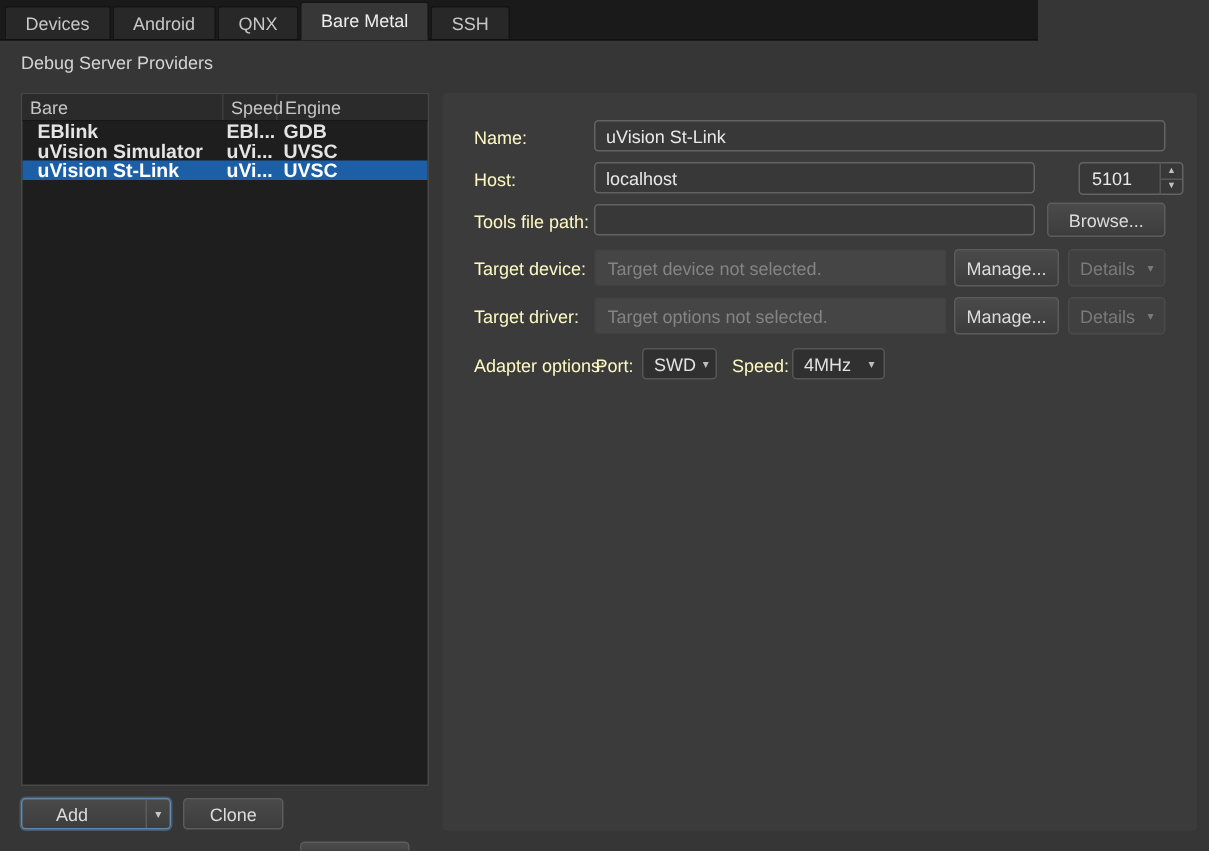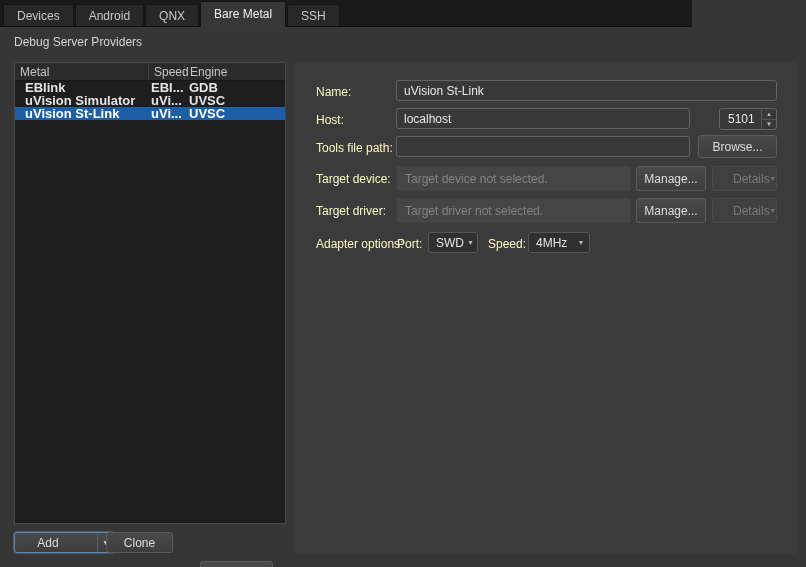--- a/index.html
+++ b/index.html
@@ -44,41 +44,41 @@
   .btn { display:flex; align-items:center; justify-content:center;
          background:linear-gradient(#4a4a4a,#3d3d3d); border:1px solid #5c5c5c;
          border-radius:3px; color:#dcdcdc; font-size:12px; cursor:default; }
   .btn-row-add { position:absolute; left:14px; top:532px; width:100px; height:21px;
                  padding:0; }
   .btn-row-add.focused { border-color:#5f87ad; box-shadow:0 0 0 1px rgba(95,135,173,.45);gap:16px; }
   .btn-row-add .lbl { flex:1; text-align:center; }
   .btn-row-add .arrow-sec { width:16px; height:100%; display:flex; align-items:center;
                             justify-content:center; border-left:1px solid #5c5c5c;
                             color:#c8c8c8; font-size:8px; }
-  .btn-clone { position:absolute; left:106px; top:532px; width:67px; height:21px; }
+  .btn-clone { position:absolute; left:122px; top:532px; width:67px; height:21px; }
   .btn-remove { position:absolute; left:200px; top:561px; width:73px; height:21px; }
 
   
   .panel { position:absolute; left:295px; top:62px; width:503px; height:492px;
            background:#3b3b3b; border-radius:3px; }
   .flabel { position:absolute; left:21px; color:#fef9c3; }
   .tinput { position:absolute; height:21px; background:#383838;
             border:1px solid #636363; border-radius:3px; color:#e8e8e8;
             font-family:"Liberation Sans", sans-serif; font-size:12px;
             padding:0 7px; outline:none; }
   .dfield { position:absolute; height:25px; line-height:25px; background:#454545;
             border:1px solid #404040; border-radius:2px; color:#848484;
             padding-left:8px; overflow:hidden; white-space:nowrap; }
   .btn.disabled { background:#404040; border-color:#4a4a4a; color:#7a7a7a; }
   .combo { display:flex; align-items:center; background:#303030;
            border:1px solid #565656; border-radius:3px; color:#e2e2e2;
            padding-left:7px; cursor:default; }
   .combo .cval { flex:1; }
   .combo .carr { width:16px; text-align:center; font-size:8px; color:#bdbdbd; }
-  .details-btn { justify-content:flex-start; padding-left:20px; }
+  .details-btn { justify-content:flex-start; padding-left:7px; }
   .details-btn .dval { flex:1; }
   .details-btn .carr { width:18px; text-align:center; font-size:8px; }
 
   
   .spin { position:absolute; display:flex; background:#383838;
           border:1px solid #636363; border-radius:3px; height:22px; }
   .spin input { flex:1; background:transparent; border:none; outline:none;
                 color:#e8e8e8; font-family:"Liberation Sans", sans-serif;
                 font-size:12px; padding-left:8px; width:38px; }
   .spin .arrows { width:15px; display:flex; flex-direction:column;
@@ -97,21 +97,21 @@
     <div class="tab">Android</div>
     <div class="tab">QNX</div>
     <div class="tab active">Bare Metal</div>
     <div class="tab">SSH</div>
   </div>
 
   <div class="section-title">Debug Server Providers</div>
 
   <div class="list">
     <div class="list-header">
-      <div class="hcell col-name">Metal</div>
+      <div class="hcell col-name">Bare</div>
       <div class="hcell col-type">Speed</div>
       <div class="hcell col-engine">Engine</div>
     </div>
     <div class="lrow">
       <div class="cell c-name">EBlink</div>
       <div class="cell c-type">EBl...</div>
       <div class="cell c-engine">GDB</div>
     </div>
     <div class="lrow">
       <div class="cell c-name">uVision Simulator</div>
@@ -132,42 +132,42 @@
   <div class="btn btn-clone">Clone</div>
   <div class="btn btn-remove">Remove</div>
 
   <div class="panel">
 
     <div class="flabel" style="top:23px;">Name:</div>
     <input class="tinput" style="left: 101px; top: 18px; width: 381px;" value="uVision St-Link">
 
     <div class="flabel" style="top:51px;">Host:</div>
     <input class="tinput" style="left: 101px; top: 46px; width: 294px;" value="localhost">
-    <div class="spin" style="left:424px; top:46px; width:58px;justify-content:center;">
+    <div class="spin" style="left:424px; top:46px; width:70px;justify-content:center;">
       <input value="5101" style="">
       <div class="arrows">
         <div>▲</div>
         <div>▼</div>
       </div>
     </div>
 
     <div class="flabel" style="top:79px;">Tools file path:</div>
     <input class="tinput" style="left: 101px; top: 74px; width: 294px;" value="">
     <div class="btn" style="position:absolute; left:403px; top:73px; width:79px; height:23px;">Browse...</div>
 
     <div class="flabel" style="top:110px;">Target device:</div>
     <div class="dfield" style="left:101px; top:104px; width:235px;">Target device not selected.</div>
     <div class="btn" style="position:absolute; left:341px; top:104px; width:70px; height:25px;">Manage...</div>
     <div class="btn disabled details-btn" style="position:absolute; left:417px; top:104px; width:65px; height:25px;">
       <span class="dval">Details</span>
       <span class="carr">▾</span>
     </div>
 
     <div class="flabel" style="top:142px;">Target driver:</div>
-    <div class="dfield" style="left:101px; top:136px; width:235px;">Target driver not selected.</div>
+    <div class="dfield" style="left:101px; top:136px; width:235px;">Target options not selected.</div>
     <div class="btn" style="position:absolute; left:341px; top:136px; width:70px; height:25px;">Manage...</div>
     <div class="btn disabled details-btn" style="position:absolute; left:417px; top:136px; width:65px; height:25px;">
       <span class="dval">Details</span>
       <span class="carr">▾</span>
     </div>
 
     <div class="flabel" style="top:175px;">Adapter options:</div>
     <div class="flabel" style="left:102px; top:175px;">Port:</div>
     <div class="combo" style="position:absolute; left:133px; top:170px; width:50px; height:21px;">
       <span class="cval">SWD</span>

